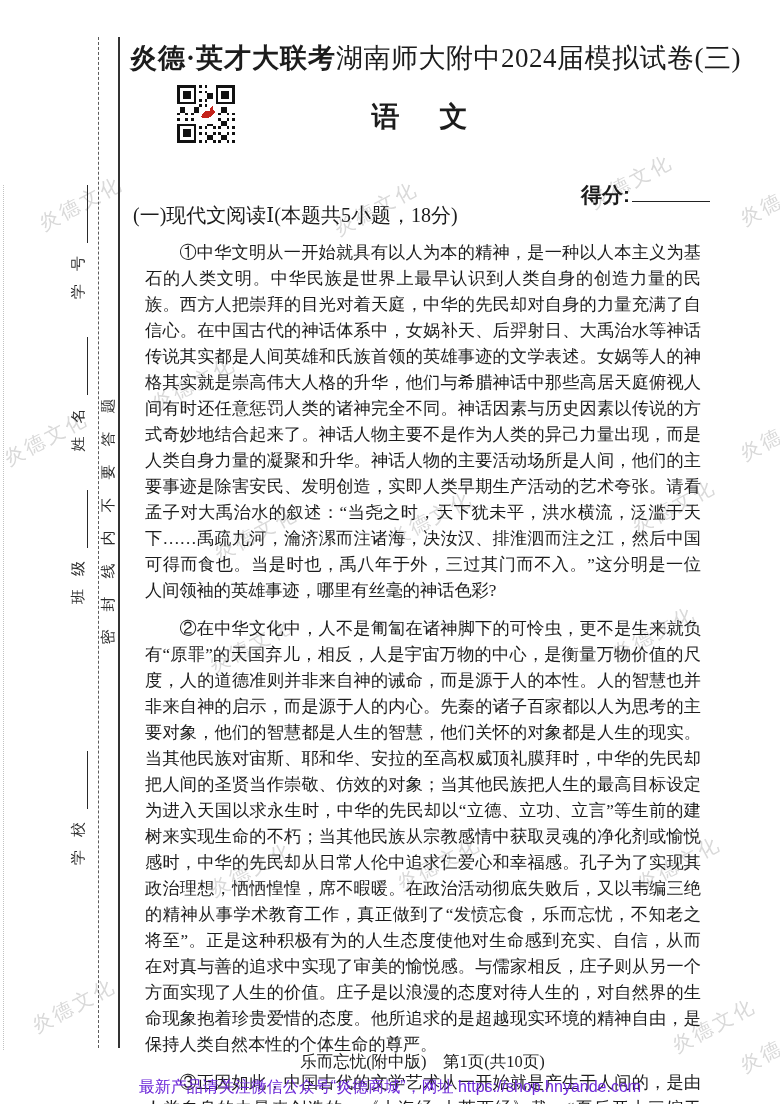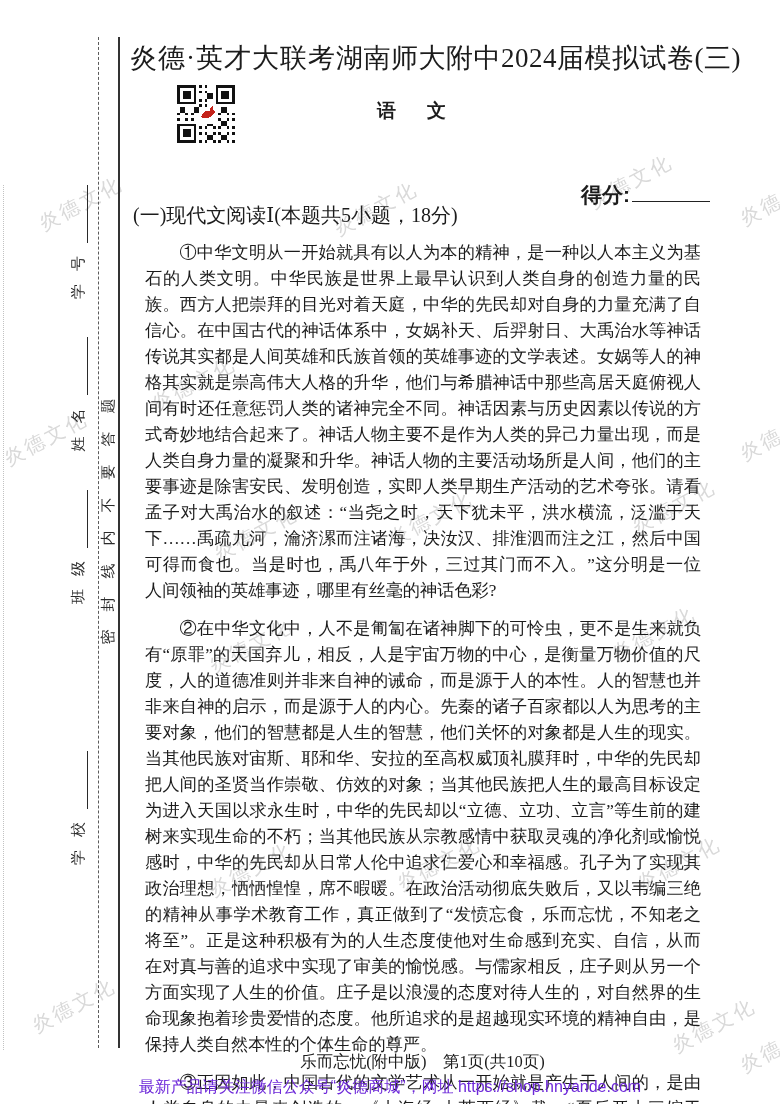--- a/index.html
+++ b/index.html
@@ -42,26 +42,26 @@
     position:absolute; left:99px; top:645px; width:265px; height:22px;
     transform:rotate(-90deg); transform-origin:left top;
     font-size:15px; letter-spacing:18px; white-space:nowrap; color:#2a2a2a;
     text-align:center;
   }
   
   .title-line{
     position:absolute; left:130px; top:40px; width:585px;
     text-align:center; font-size:27px; white-space:nowrap;
   }
-  .title-brand{font-weight:400; letter-spacing:1px;}
+  .title-brand{font-weight:700; letter-spacing:1px;}
   .title-rest{font-weight:400; letter-spacing:0.5px;}
   .qr{position:absolute; left:177px; top:85px; width:58px; height:58px;}
   .subject{
-    position:absolute; left:122px; top:98px; width:585px;
-    text-align:center; font-size:19px; font-weight:bold; letter-spacing:6px;
+    position:absolute; left:130px; top:98px; width:585px;
+    text-align:center; font-size:28px; font-weight:bold; letter-spacing:6px;
   }
   .exam-info{
     position:absolute; left:130px; top:157px; width:585px;
     text-align:center; font-size:17px;
   }
   .score-row{
     position:absolute; right:70px; top:181px; font-size:21px;
     font-family:"Liberation Sans","DejaVu Sans",sans-serif; font-weight:bold;
   }
   .score-blank{display:inline-block; width:78px; border-bottom:1.5px solid #222; height:15px; margin-left:2px;}

